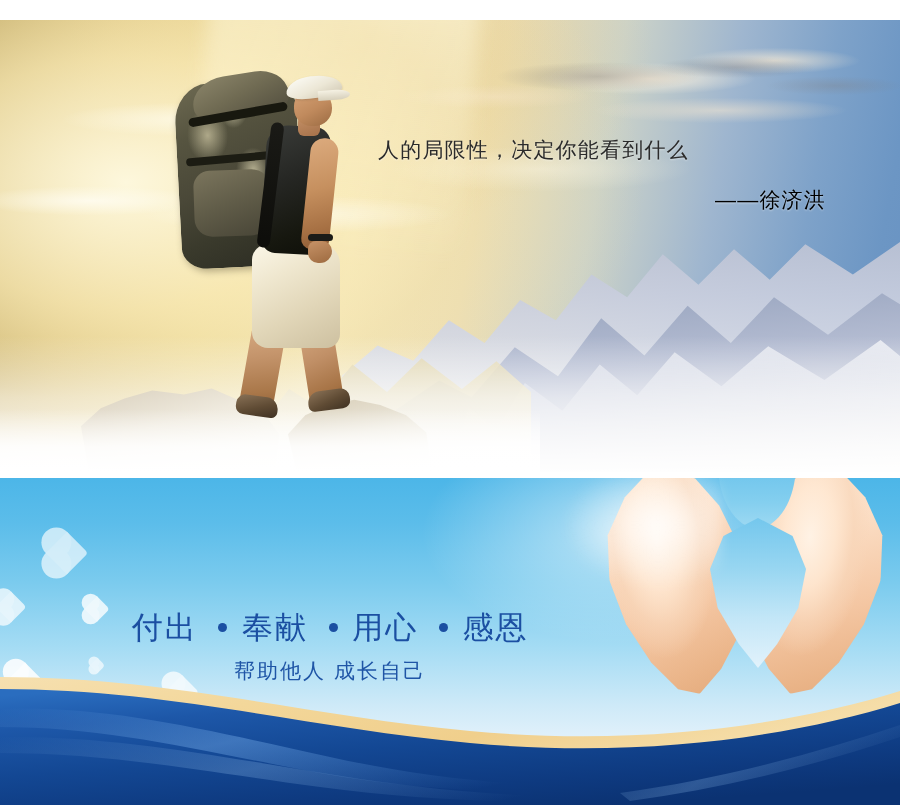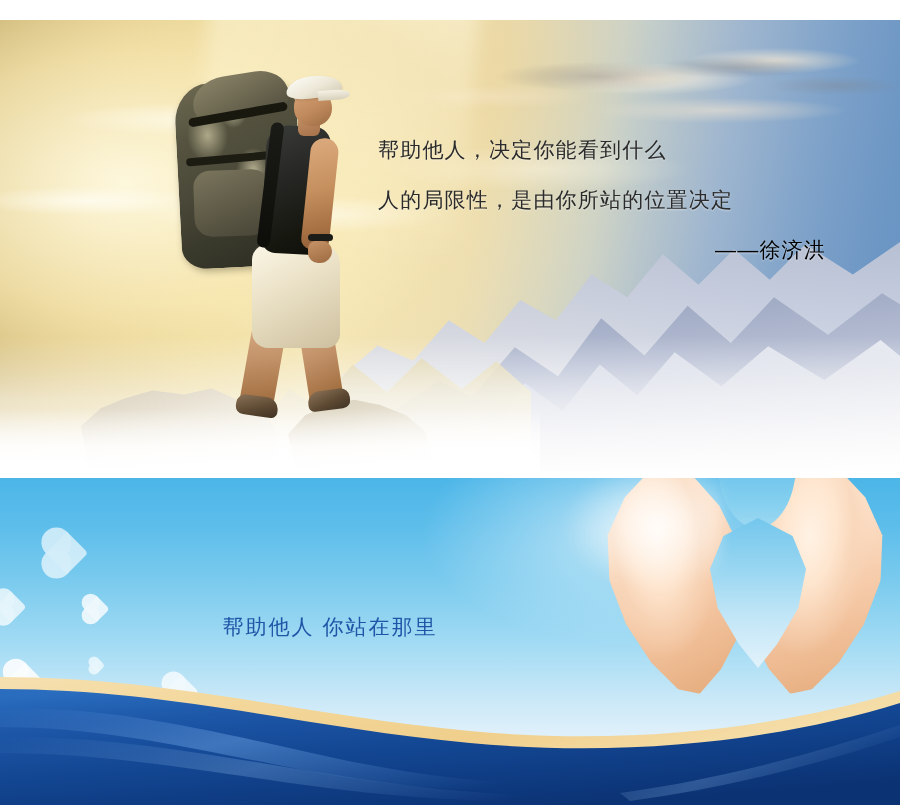--- a/index.html
+++ b/index.html
@@ -484,22 +484,21 @@
       <div class="hk-arm"></div>
       <div class="hk-wrist"></div>
       <div class="hk-hand"></div>
       <div class="hk-neck"></div>
       <div class="hk-head"></div>
       <div class="hk-cap"></div>
       <div class="hk-cap-brim"></div>
     </div>
 
     <div class="quote-block">
-      <div class="quote-line">帮助他人，决定你能看到什么</div>
-      <div class="quote-line">人的局限性，是由你所站的位置决定</div>
+      <div class="quote-line">人的局限性，决定你能看到什么</div>
       <div class="quote-author">——徐济洪</div>
     </div>
 
   </div>
 
   <div class="separator"></div>
 
   <div class="bottom-banner">
 
     <div class="bb-glow"></div>
@@ -523,21 +522,30 @@
 
     <div class="hands">
       <div class="hand hand-l"></div>
       <div class="hand hand-r"></div>
       <div class="hand-notch"></div>
       <div class="hand-gap"></div>
       <div class="hands-blur"></div>
     </div>
 
     <div class="slogan">
-      <div class="slogan-sub">帮助他人 你站在那里</div>
+      <div class="slogan-main">
+        <span>付出</span>
+        <span class="slogan-dot"></span>
+        <span>奉献</span>
+        <span class="slogan-dot"></span>
+        <span>用心</span>
+        <span class="slogan-dot"></span>
+        <span>感恩</span>
+      </div>
+      <div class="slogan-sub">帮助他人 成长自己</div>
     </div>
 
     <div class="wave-wrap">
       <svg viewBox="0 0 900 130" preserveAspectRatio="none">
         <defs>
           <linearGradient id="goldGrad" x1="0" y1="0" x2="1" y2="0.3">
             <stop offset="0%" stop-color="#f6e0b0"></stop>
             <stop offset="35%" stop-color="#f3d79a"></stop>
             <stop offset="70%" stop-color="#f0cf8c"></stop>
             <stop offset="100%" stop-color="#f5dda8"></stop>

